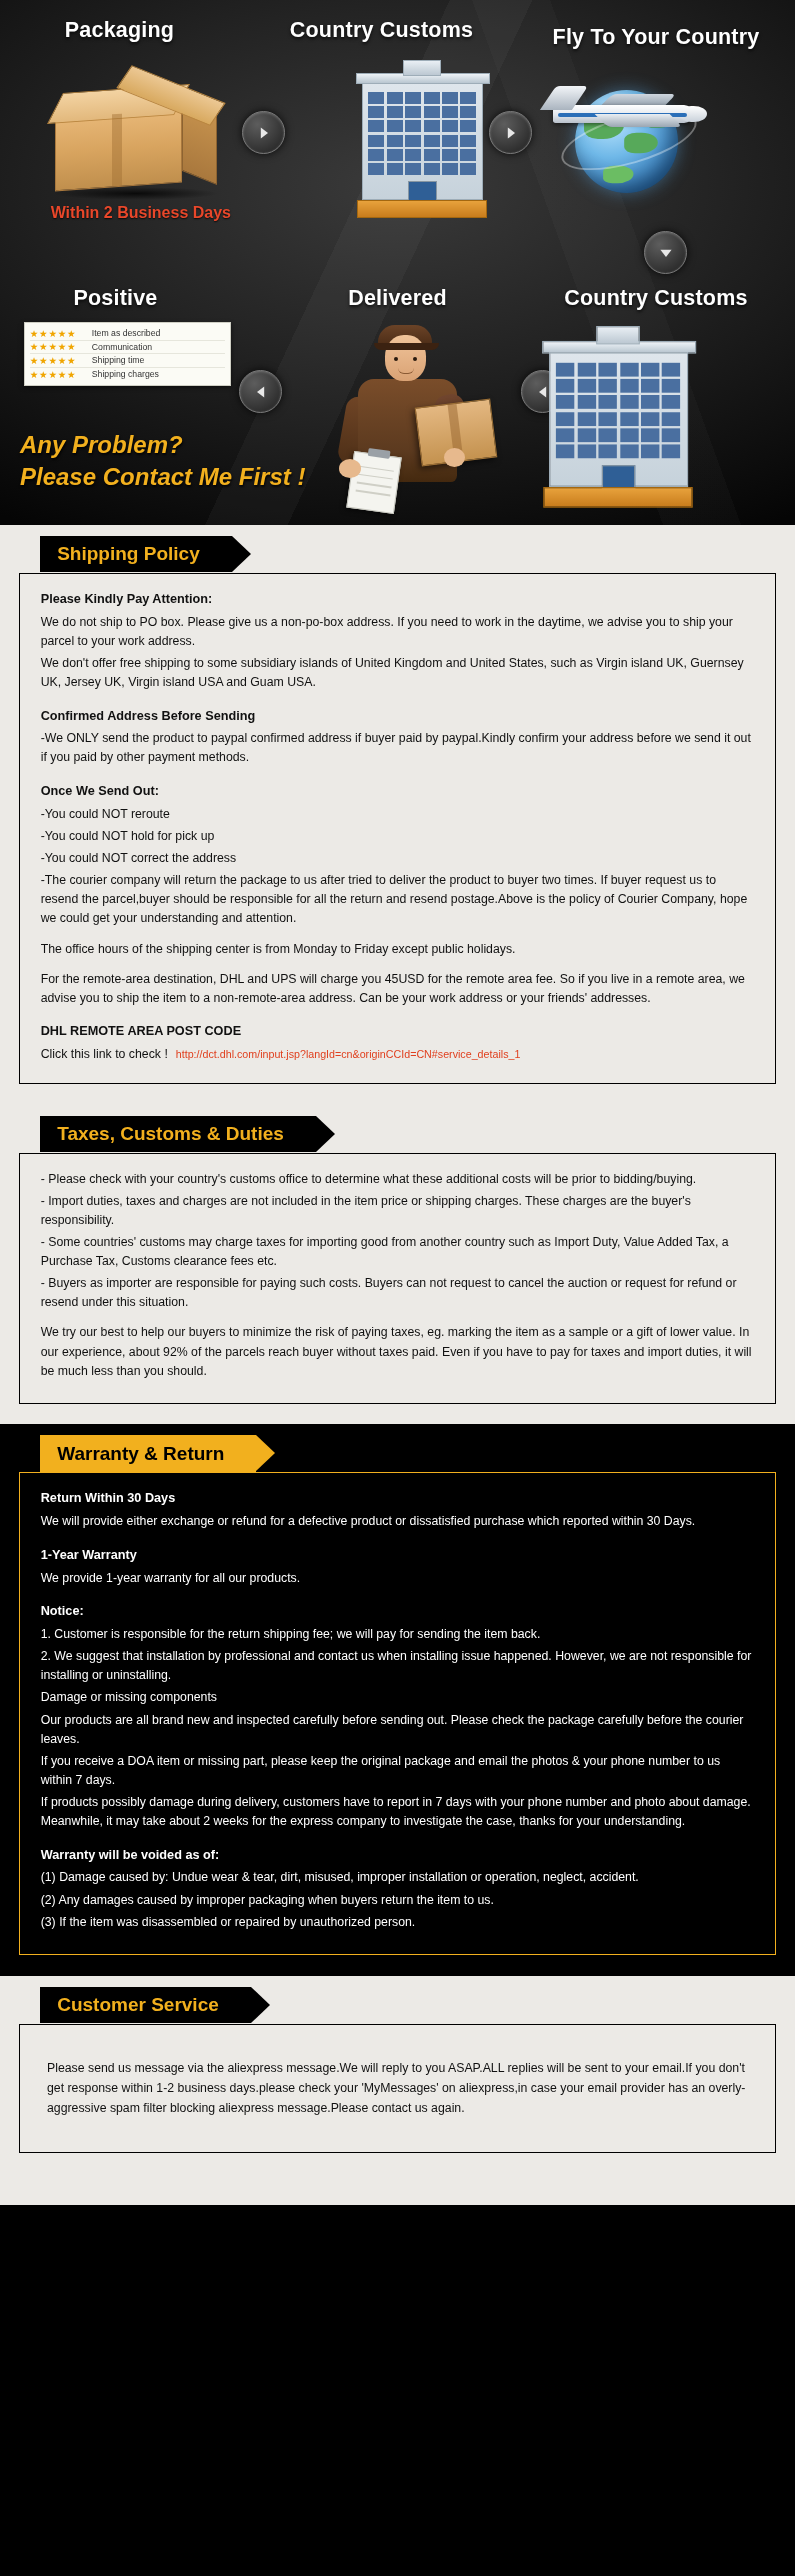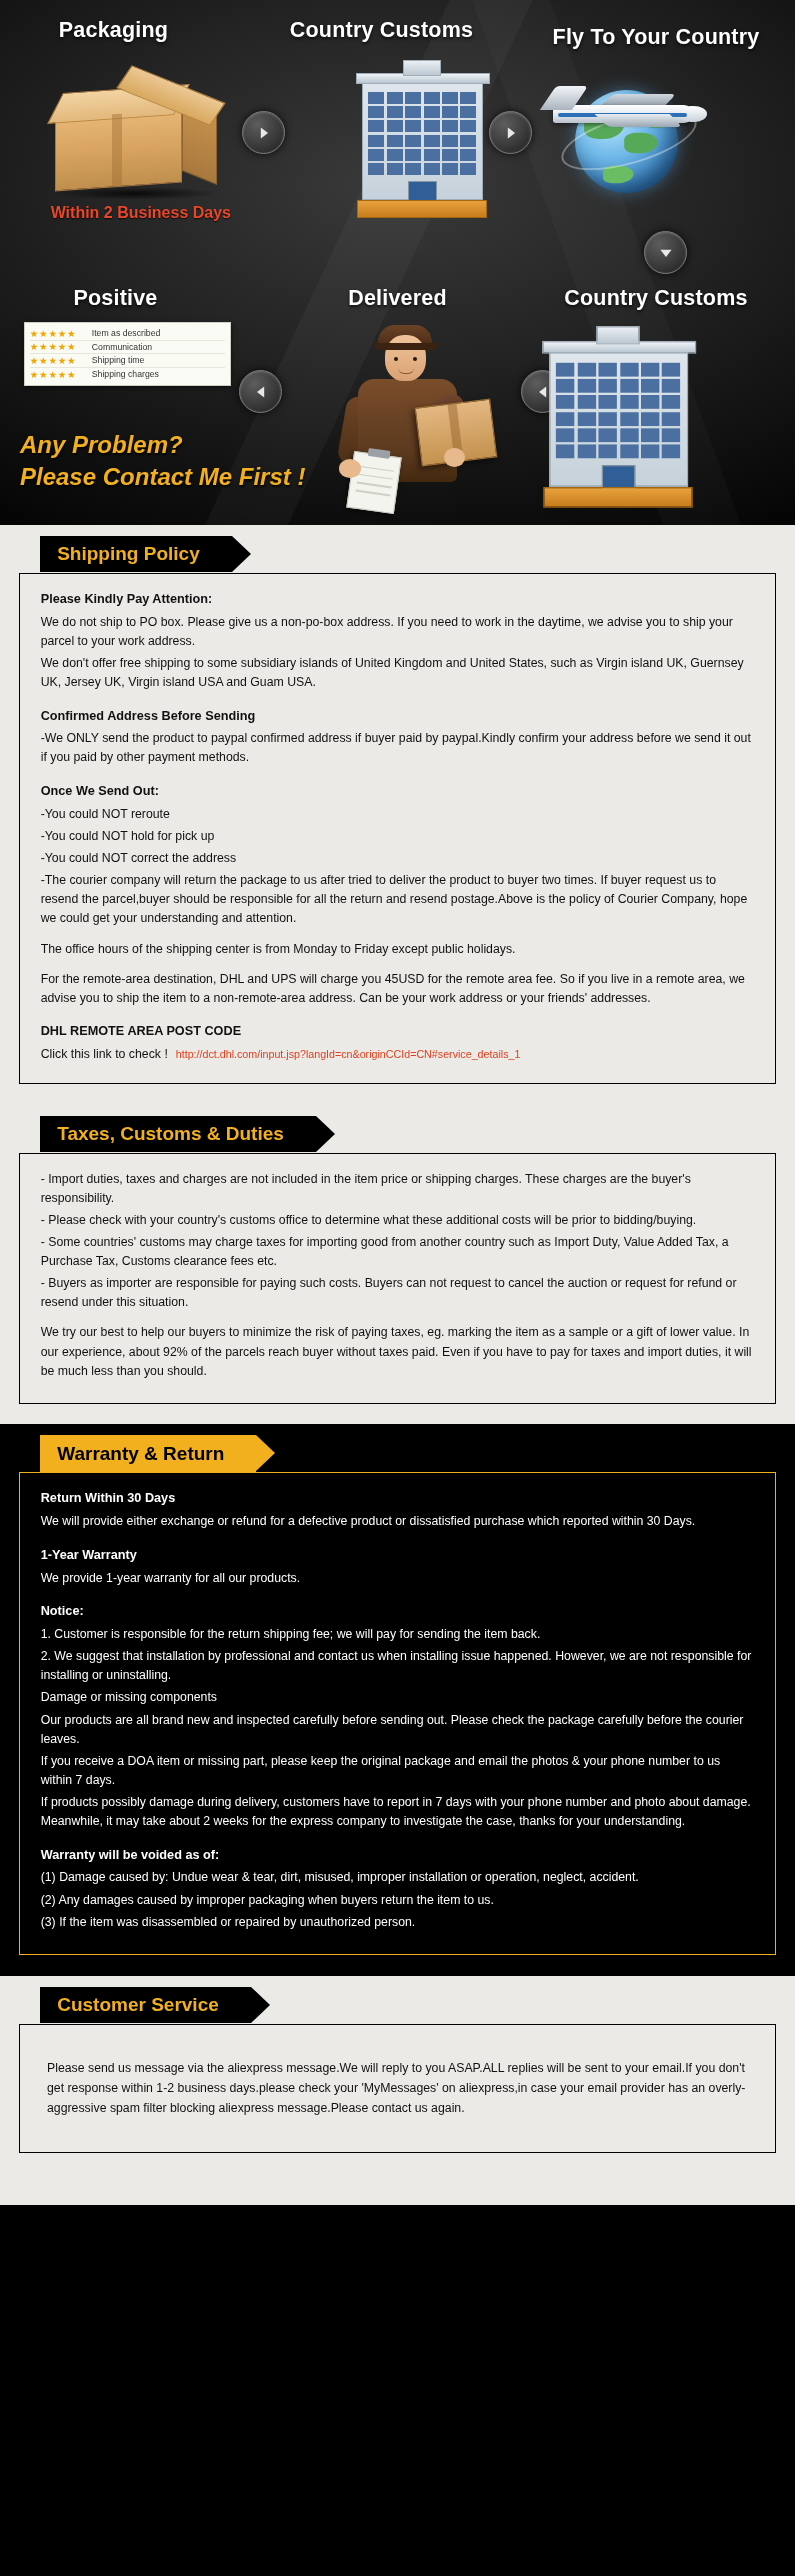--- a/index.html
+++ b/index.html
@@ -30,21 +30,21 @@
   }
   .banner-title {
     position:absolute;
     color:#fff;
     font-size:21.5px;
     font-weight:bold;
     text-align:center;
     letter-spacing:0.2px;
     text-shadow:0 1.6px 3.2px rgba(0,0,0,.7);
   }
-  .t-pack  { left:2px;  top:17.5px;  width:223px; }
+  .t-pack  { left:8px;  top:17.5px;  width:223px; }
   .t-cust  { left:262px; top:17.5px;  width:239px; }
   .t-fly   { left:525px; top:17.5px;  width:262px;margin-top:7px; }
   .t-pos   { left:20px;  top:286px; width:191px; }
   .t-del   { left:294px; top:286px; width:207px; }
   .t-cust2 { left:525px; top:286px; width:262px; }
 
   
   .arrow {
     position:absolute;
     width:43px; height:43px; border-radius:50%;
@@ -543,22 +543,22 @@
         <a class="link" href="#">http://dct.dhl.com/input.jsp?langId=cn&amp;originCCId=CN#service_details_1</a>
       </div>
     </div>
   </div>
 
   <div class="section sec-light">
     <div class="ribbon-wrap">
       <div class="ribbon">Taxes, Customs &amp; Duties</div>
     </div>
     <div class="panel">
+      <p>- Please check with your country's customs office to determine what these additional costs will be prior to bidding/buying.</p>
       <p>- Import duties, taxes and charges are not included in the item price or shipping charges. These charges are the buyer's responsibility.</p>
-      <p>- Please check with your country's customs office to determine what these additional costs will be prior to bidding/buying.</p>
       <p>- Some countries' customs may charge taxes for importing good from another country such as Import Duty, Value Added Tax, a Purchase Tax, Customs clearance fees etc.</p>
       <p class="gap">- Buyers as importer are responsible for paying such costs. Buyers can not request to cancel the auction or request for refund or resend under this situation.</p>
       <p>We try our best to help our buyers to minimize the risk of paying taxes, eg. marking the item as a sample or a gift of lower value. In our experience, about 92% of the parcels reach buyer without taxes paid. Even if you have to pay for taxes and import duties, it will be much less than you should.</p>
     </div>
   </div>
 
   <div class="section sec-dark">
     <div class="ribbon-wrap">
       <div class="ribbon ribbon-dark">Warranty &amp; Return</div>
     </div>

